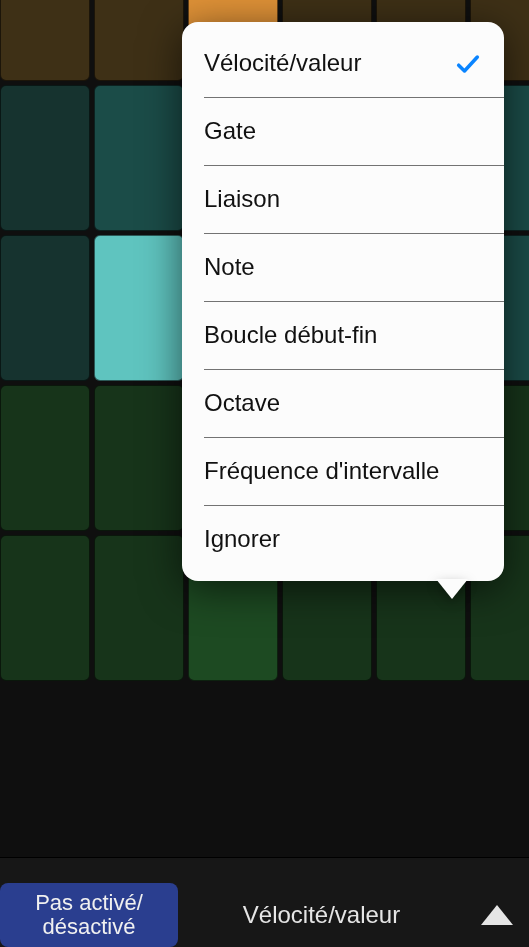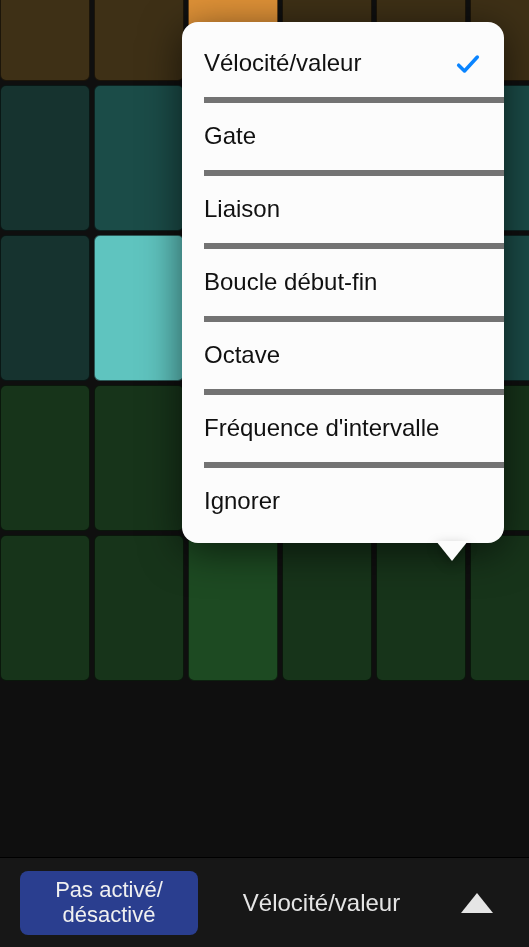--- a/index.html
+++ b/index.html
@@ -25,22 +25,22 @@
   }
 
   
   .toolbar {
     position: absolute;
     left: 0; right: 0; bottom: 0;
     height: 90px;
     background: #171717;
     border-top: 1px solid #000;
     display: flex;
-    align-items: center;
-    padding: 0 20px;
+    align-items: flex-end;
+    padding: 0 0;
     gap: 8px;
   }
   .btn-left {
     flex: 0 0 178px;
     height: 64px;
     background: #2a3e8f;
     border-radius: 8px;
     display: flex; align-items: center; justify-content: center;
     text-align: center;
     color: #f0f0f0;
@@ -89,21 +89,21 @@
     filter: drop-shadow(0 4px 6px rgba(0,0,0,0.3));
   }
   .menu-item {
     position: relative;
     padding: 19px 22px 20px 22px;
     font-size: 24px;
     color: #111;
     cursor: pointer;
   }
   .menu-item + .menu-item {
-    border-top: 6px solid #737373;
+    border-top: 1px solid #737373;
     margin-left: 22px;
     padding-left: 0;
   }
   .check {
     position: absolute;
     right: 22px; top: 50%;
     transform: translateY(-50%);
     color: #0a84ff;
   }
   .check svg { width: 28px; height: 28px; display: block; }
@@ -165,17 +165,18 @@
 
 <div class="popover" id="popover">
   <div class="popover-tail"></div>
 <div class="menu-item"><span>Vélocité/valeur</span><span class="check">
         <svg viewBox="0 0 24 24" fill="none" stroke="currentColor" stroke-width="3" stroke-linecap="round" stroke-linejoin="round">
           <polyline points="4 13 9 18 20 6"></polyline>
         </svg>
       </span></div>
     <div class="menu-item"><span>Gate</span></div>
     <div class="menu-item"><span>Liaison</span></div>
+    <div class="menu-item"><span>Note</span></div>
     <div class="menu-item"><span>Boucle début-fin</span></div>
     <div class="menu-item"><span>Octave</span></div>
     <div class="menu-item"><span>Fréquence d'intervalle</span></div>
     <div class="menu-item"><span>Ignorer</span></div>
   </div>
 
 </body></html>

